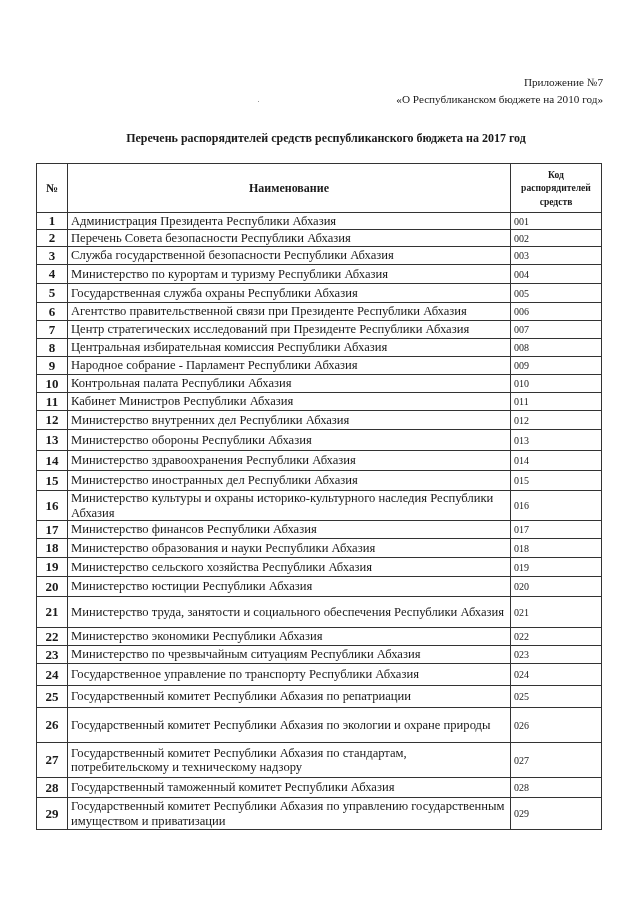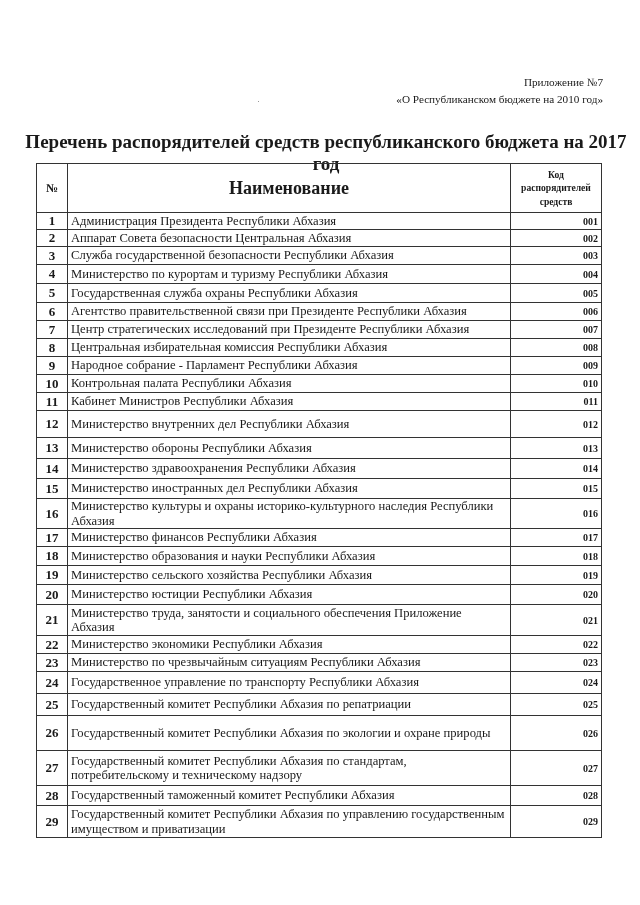--- a/index.html
+++ b/index.html
@@ -6,42 +6,42 @@
   body {
     width: 640px; height: 905px; position: relative; overflow: hidden;
     font-family: "Liberation Serif", serif; color: #1a1a1a;
   }
   .appendix {
     position: absolute; right: 37px; top: 74px;
     text-align: right; font-size: 11.2px; line-height: 17px;
   }
   .title {
     position: absolute; left: 0; width: 640px; top: 131px;
-    text-align: center; font-weight: bold; font-size: 19px;
+    text-align: center; font-weight: bold; font-size: 12px;
     padding-left: 12px; box-sizing: border-box;
   }
   .speck { position: absolute; left: 258px; top: 101px; width: 1px; height: 1px; background: #999; }
   table.list {
     position: absolute; left: 36px; top: 163px; width: 565px;
     border-collapse: collapse; table-layout: fixed;
     font-size: 12.6px;
   }
   table.list td, table.list th {
     border: 1.3px solid #333; padding: 0 3px; vertical-align: middle;
   }
   col.c-num { width: 31px; }
   col.c-name { width: 443px; }
   col.c-code { width: 91px; }
   th.h-num { font-size: 12px; font-weight: bold; text-align: center; }
-  th.h-name { font-size: 18px; font-weight: bold; text-align: center; }
+  th.h-name { font-size: 12px; font-weight: bold; text-align: center; }
   th.h-code { font-size: 9.6px; font-weight: bold; text-align: center; line-height: 13.5px; }
   tr.hdr { height: 49px; }
   td.num { text-align: center; font-weight: bold; font-size: 13px; padding: 0; }
   td.name { text-align: left; line-height: 14.5px; padding-left: 2px; }
-  td.code { text-align: right; font-weight: bold; font-size: 10px; }
+  td.code { text-align: left; font-weight: normal; font-size: 10px; }
 </style>
 </head>
 <body>
 
 <div class="appendix">
   <div>Приложение №7</div>
   <div>«О Республиканском бюджете на 2010 год»</div>
 </div>
 
 <div class="speck"></div>
@@ -66,21 +66,21 @@
     </tr>
   </thead>
   <tbody id="rows">
       <tr style="height: 17px;">
         <td class="num">1</td>
         <td class="name">Администрация Президента Республики Абхазия</td>
         <td class="code">001</td>
       </tr>
       <tr style="height: 17px;">
         <td class="num">2</td>
-        <td class="name">Аппарат Совета безопасности Центральная Абхазия</td>
+        <td class="name">Перечень Совета безопасности Республики Абхазия</td>
         <td class="code">002</td>
       </tr>
       <tr style="height: 18px;">
         <td class="num">3</td>
         <td class="name">Служба государственной безопасности Республики Абхазия</td>
         <td class="code">003</td>
       </tr>
       <tr style="height: 19px;">
         <td class="num">4</td>
         <td class="name">Министерство по курортам и туризму Республики Абхазия</td>
@@ -114,21 +114,21 @@
       <tr style="height: 18px;">
         <td class="num">10</td>
         <td class="name">Контрольная палата Республики Абхазия</td>
         <td class="code">010</td>
       </tr>
       <tr style="height: 18px;">
         <td class="num">11</td>
         <td class="name">Кабинет Министров Республики Абхазия</td>
         <td class="code">011</td>
       </tr>
-      <tr style="height: 27px; padding-left: 31px;">
+      <tr style="height: 19px; padding-left: 31px;">
         <td class="num">12</td>
         <td class="name">Министерство внутренних дел Республики Абхазия</td>
         <td class="code">012</td>
       </tr>
       <tr style="height: 21px; padding-left: 9px;">
         <td class="num">13</td>
         <td class="name">Министерство обороны Республики Абхазия</td>
         <td class="code">013</td>
       </tr>
       <tr style="height: 20px; margin-left: 48px;">
@@ -161,21 +161,21 @@
         <td class="name">Министерство сельского хозяйства Республики Абхазия</td>
         <td class="code">019</td>
       </tr>
       <tr style="height: 20px;">
         <td class="num">20</td>
         <td class="name">Министерство юстиции Республики Абхазия</td>
         <td class="code">020</td>
       </tr>
       <tr style="height: 31px;">
         <td class="num">21</td>
-        <td class="name">Министерство труда, занятости и социального обеспечения Приложение Абхазия</td>
+        <td class="name">Министерство труда, занятости и социального обеспечения Республики Абхазия</td>
         <td class="code">021</td>
       </tr>
       <tr style="height: 18px;">
         <td class="num">22</td>
         <td class="name">Министерство экономики Республики Абхазия</td>
         <td class="code">022</td>
       </tr>
       <tr style="height: 18px;">
         <td class="num">23</td>
         <td class="name">Министерство по чрезвычайным ситуациям Республики Абхазия</td>

